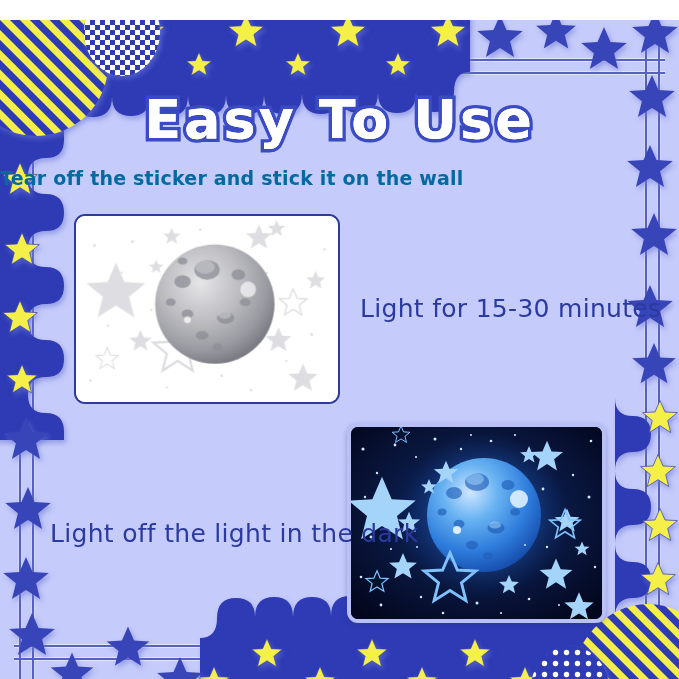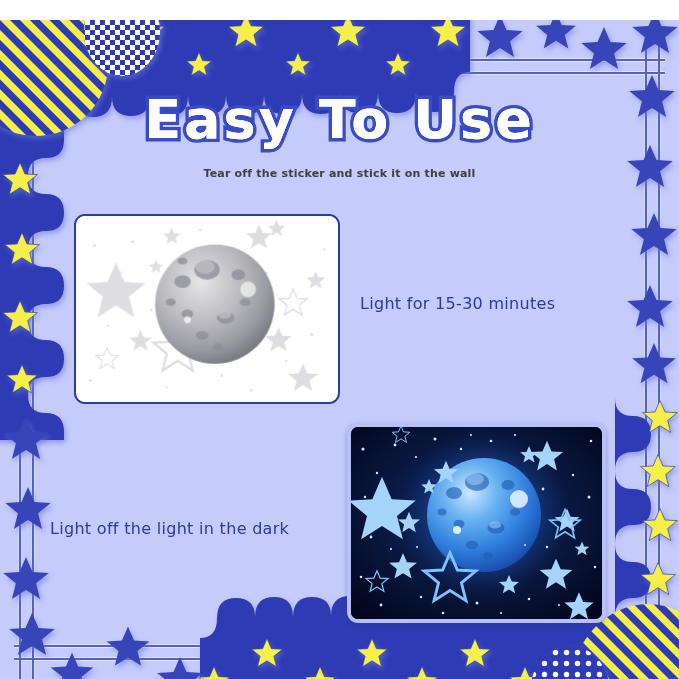--- a/index.html
+++ b/index.html
@@ -51,25 +51,24 @@
     font-weight: 700;
     letter-spacing: 3px;
     color: #ffffff;
     line-height: 1.05;
   }
 
   .subtitle {
     position: absolute;
     left: 0; top: 147px;
     width: 679px;
-    text-align: center;
-    font-size: 11px;
+    font-size: 19px;
     font-weight: 600;
     letter-spacing: .2px;
-    color: #404040;
+    color: #0369a1;
   }
 
   .panel-light {
     position: absolute;
     left: 74px; top: 194px;
     width: 266px; height: 190px;
     background: #ffffff;
     border: 2px solid #2e3a9c;
     border-radius: 11px;
     overflow: hidden;
@@ -81,21 +80,21 @@
     width: 259px; height: 200px;
     background: #060b26;
     border: 4px solid #b9c0f6;
     border-radius: 11px;
     overflow: hidden;
     box-shadow: 0 2px 5px rgba(40,50,140,.35);
   }
 
   .caption {
     position: absolute;
-    font-size: 16px;
+    font-size: 25px;
     font-weight: 500;
     color: #2b3a9e;
     white-space: nowrap;
     letter-spacing: .3px;
   }
   .caption-light { left: 360px; top: 274px; }
   .caption-dark  { left: 50px;  top: 499px; }
 
   .panel-svg { position: absolute; inset: 0; width: 100%; height: 100%; display: block; }
 </style>

